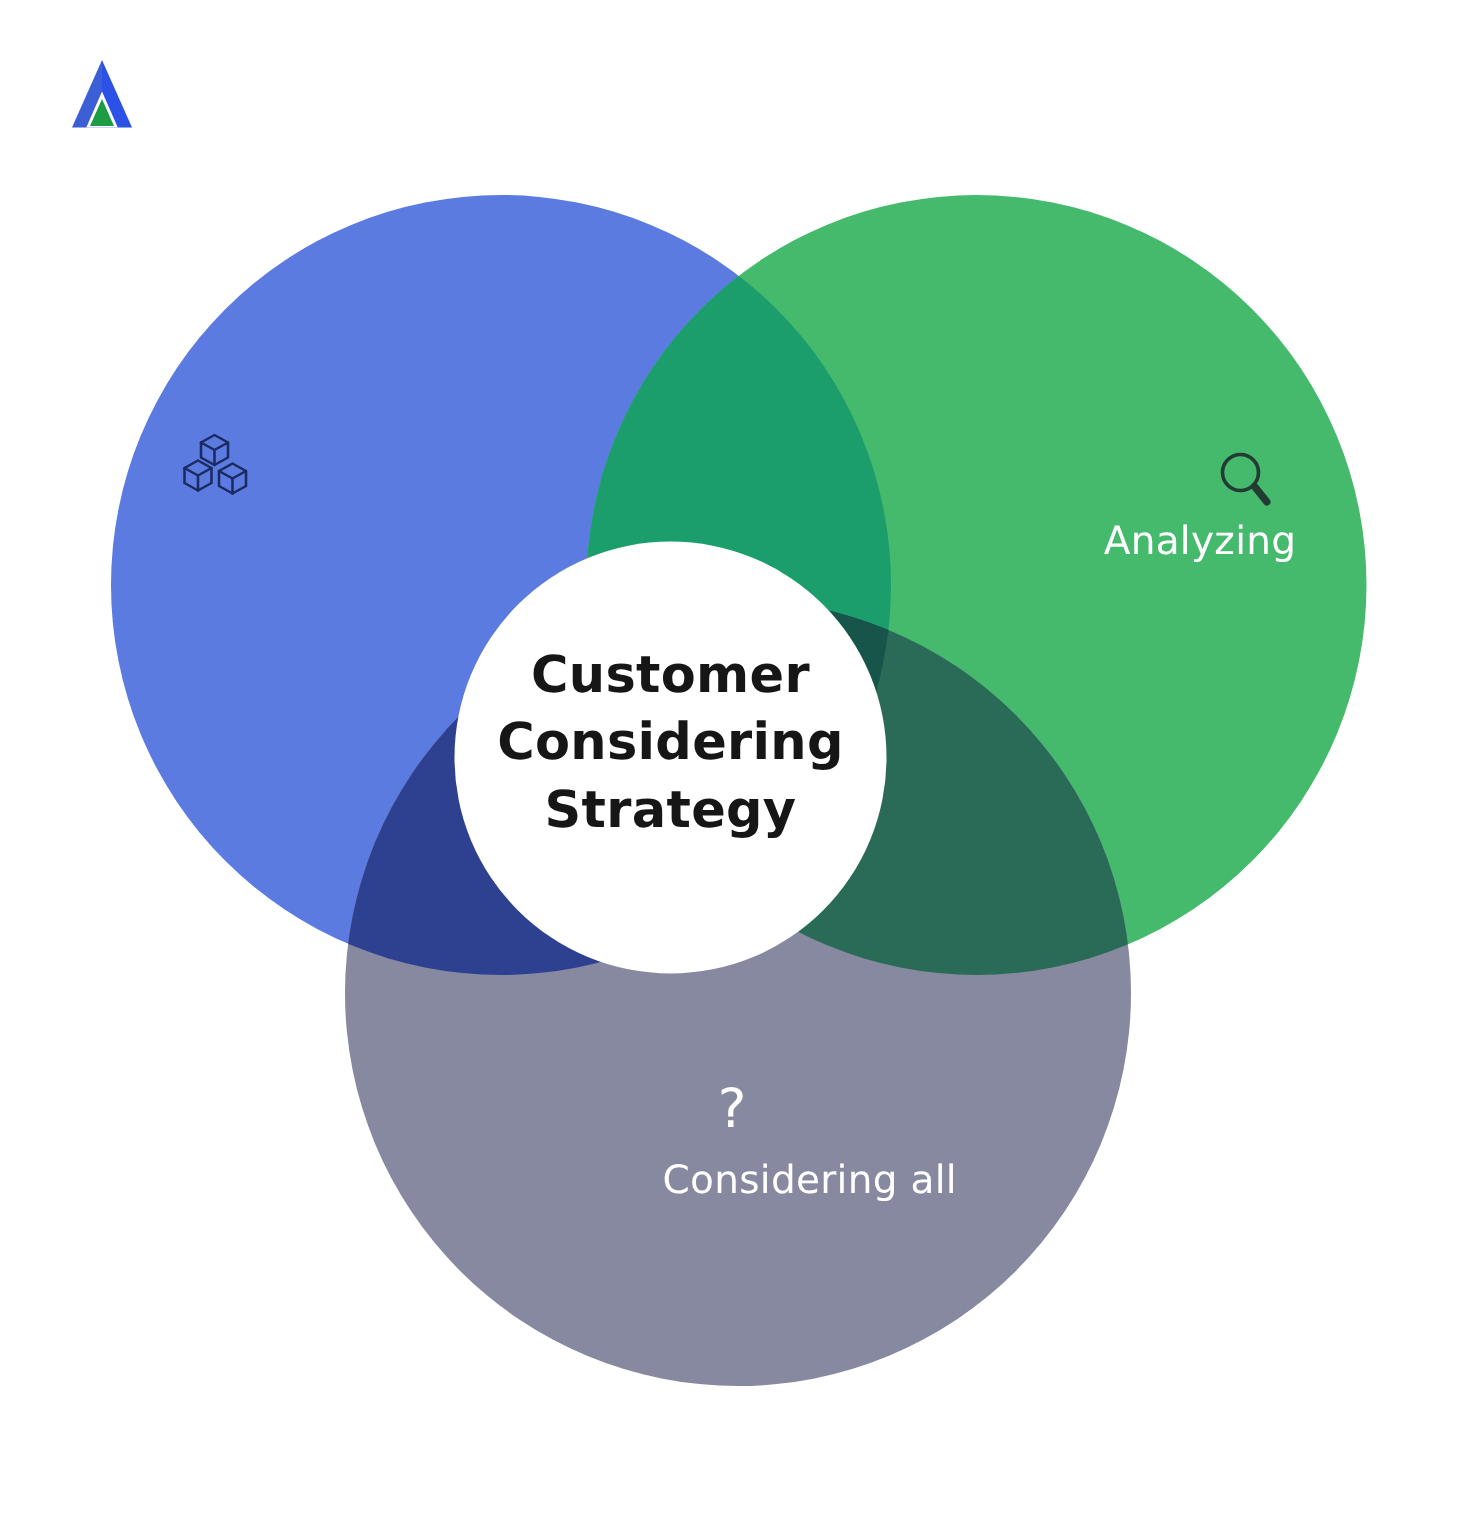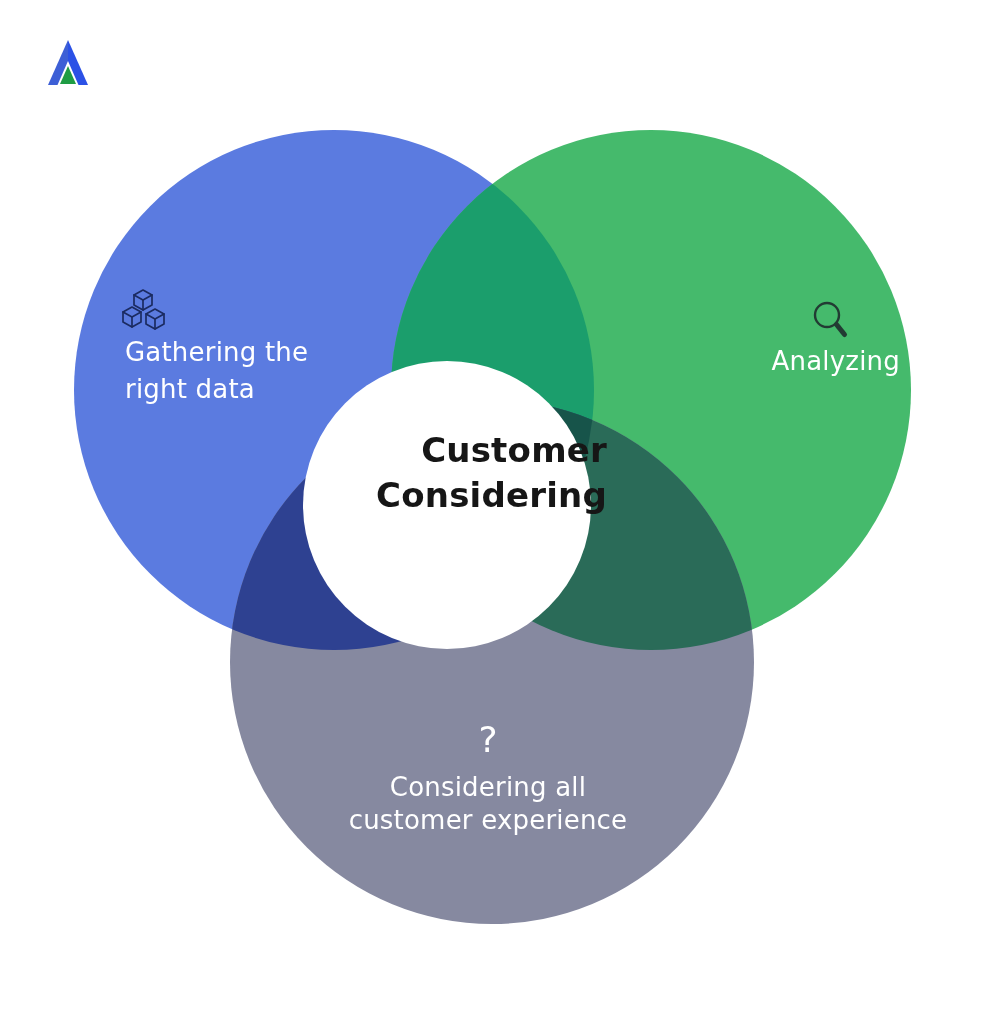--- a/index.html
+++ b/index.html
@@ -13,38 +13,38 @@
   .venn{position:absolute;left:0;top:0;}
   .logo{position:absolute;left:46px;top:38px;width:44px;height:50px;}
   .overlay{position:absolute;}
   .side-label{
     font-size:26px;line-height:37px;color:#ffffff;
     font-weight:400;letter-spacing:0.2px;
   }
   .side-label .line{display:block;}
   .label-blue{left:125px;top:334px;text-align:left;width:230px;}
   .icon-cubes{left:121px;top:289px;width:48px;height:44px;}
-  .label-green{left:700px;top:343px;width:200px;text-align:right;}
+  .label-green{left:700px;top:343px;width:200px;text-align:center;}
   .icon-magnifier{left:810px;top:300px;width:42px;height:44px;}
   .label-center{
-    left:287px;top:428px;width:320px;text-align:right;
+    left:287px;top:428px;width:320px;text-align:center;
     font-size:34px;line-height:45px;font-weight:700;color:#161616;
     letter-spacing:0.2px;
   }
   .label-center .line{display:block;}
   .icon-question{
     left:388px;top:720px;width:200px;text-align:center;
     font-size:36px;line-height:40px;font-weight:500;color:#ffffff;
   }
   .label-gray{
     left:338px;top:771px;width:300px;text-align:center;
     font-size:26px;line-height:33px;color:#ffffff;font-weight:400;
     letter-spacing:0.2px;
   }
-  .label-gray .line{display:block;}
+  .label-gray .line{display:block;text-align:right;}
 </style>
 </head>
 <body>
 
 <div class="canvas">
 
   <svg class="venn" width="985" height="1024" viewBox="0 0 985 1024">
     <defs>
       <clipPath id="clipBlue">
           <circle cx="334" cy="390" r="260"></circle>
@@ -95,39 +95,35 @@
           <path d="M10 1 L19 6 L19 16 L10 21 L1 16 L1 6 Z"></path>
           <path d="M1 6 L10 11 L19 6"></path>
           <path d="M10 11 L10 21"></path>
         </g>
       </defs>
       <use href="#cube" transform="translate(12,0)"></use>
       <use href="#cube" transform="translate(1,17)"></use>
       <use href="#cube" transform="translate(24,19)"></use>
     </svg>
   </div>
-  <div class="overlay side-label label-blue">
-    <span class="line">Gathering the</span>
-    <span class="line">right data</span>
-  </div>
 
   <div class="overlay icon-magnifier">
     <svg width="42" height="44" viewBox="0 0 42 44" fill="none" stroke="#223b33">
       <circle cx="17" cy="15" r="12" stroke-width="2.4"></circle>
       <line x1="26.5" y1="24.5" x2="34.5" y2="34.5" stroke-width="5" stroke-linecap="round"></line>
     </svg>
   </div>
   <div class="overlay side-label label-green">
     <span class="line">Analyzing</span>
   </div>
 
   <div class="overlay label-center">
     <span class="line">Customer</span>
     <span class="line">Considering</span>
+    <span class="line">Strategy</span>
   </div>
 
   <div class="overlay icon-question">?</div>
   <div class="overlay side-label label-gray">
     <span class="line">Considering all</span>
-    <span class="line">customer experience</span>
   </div>
 
 </div>
 
 </body></html>

